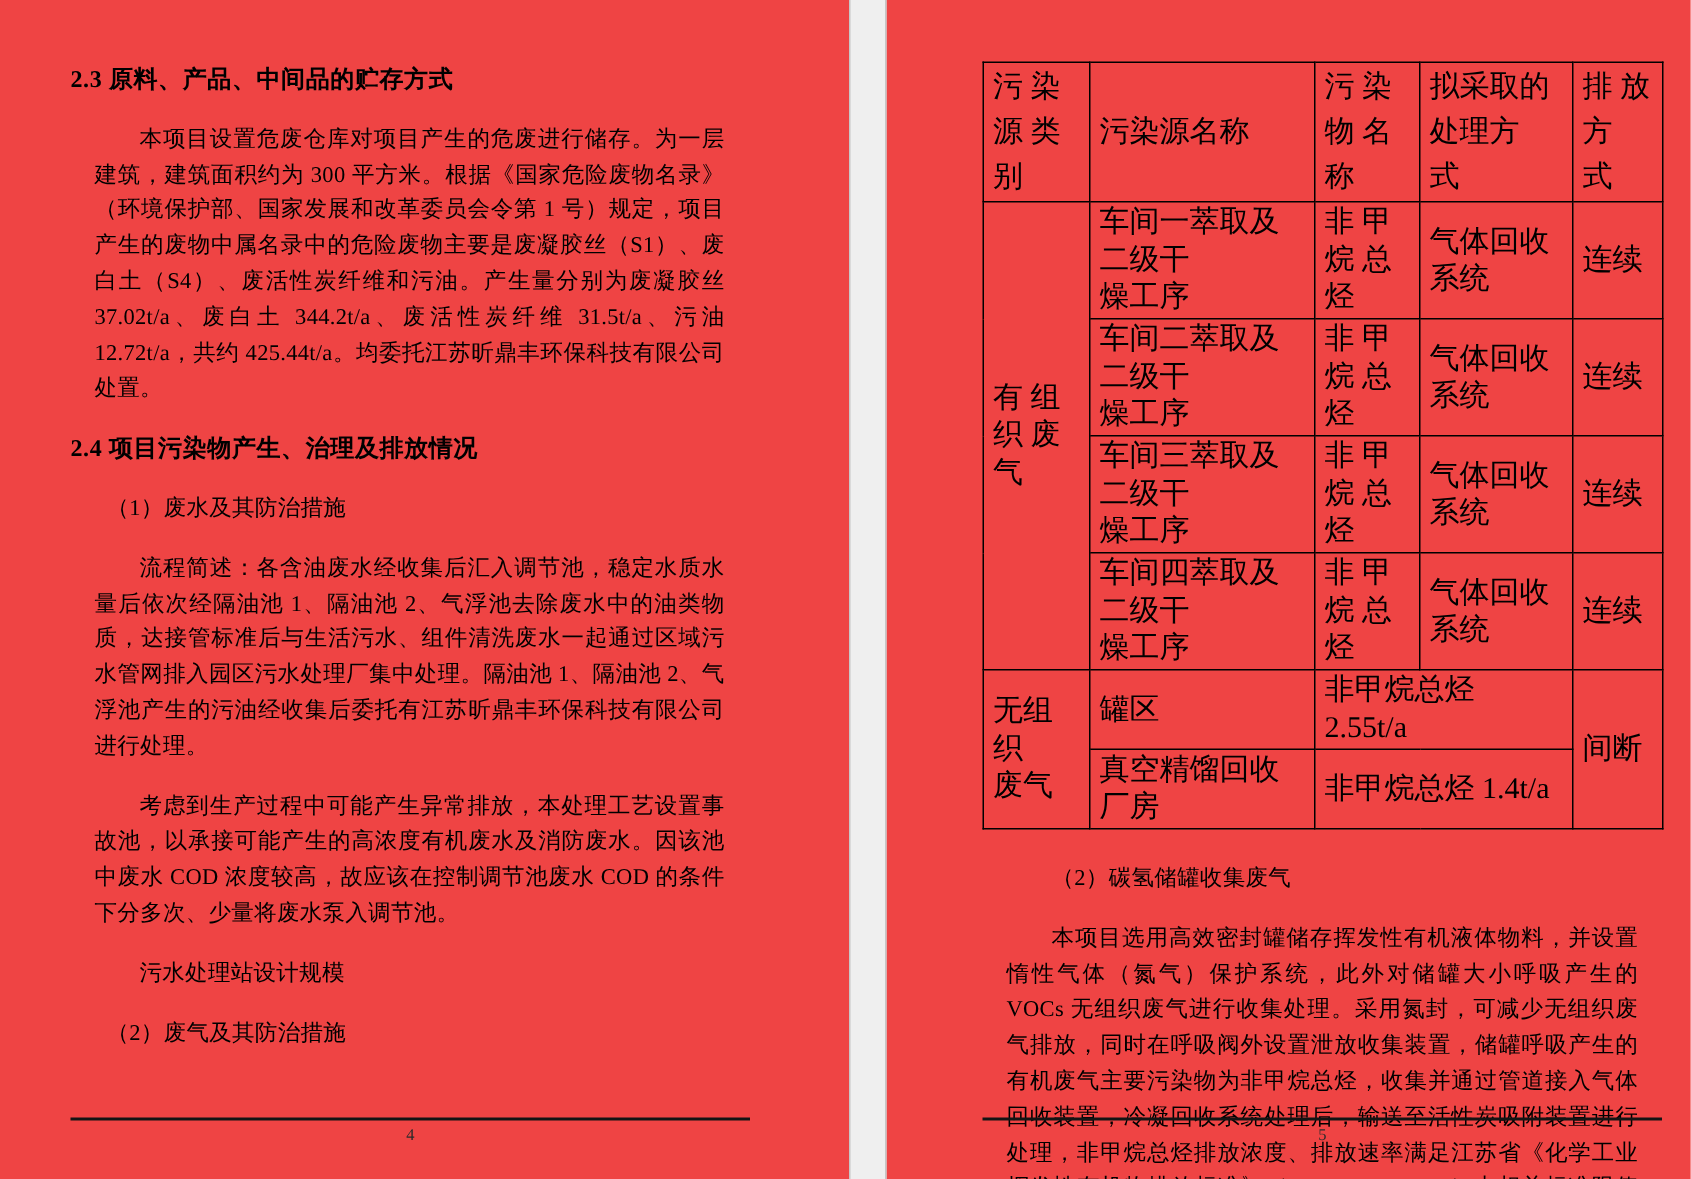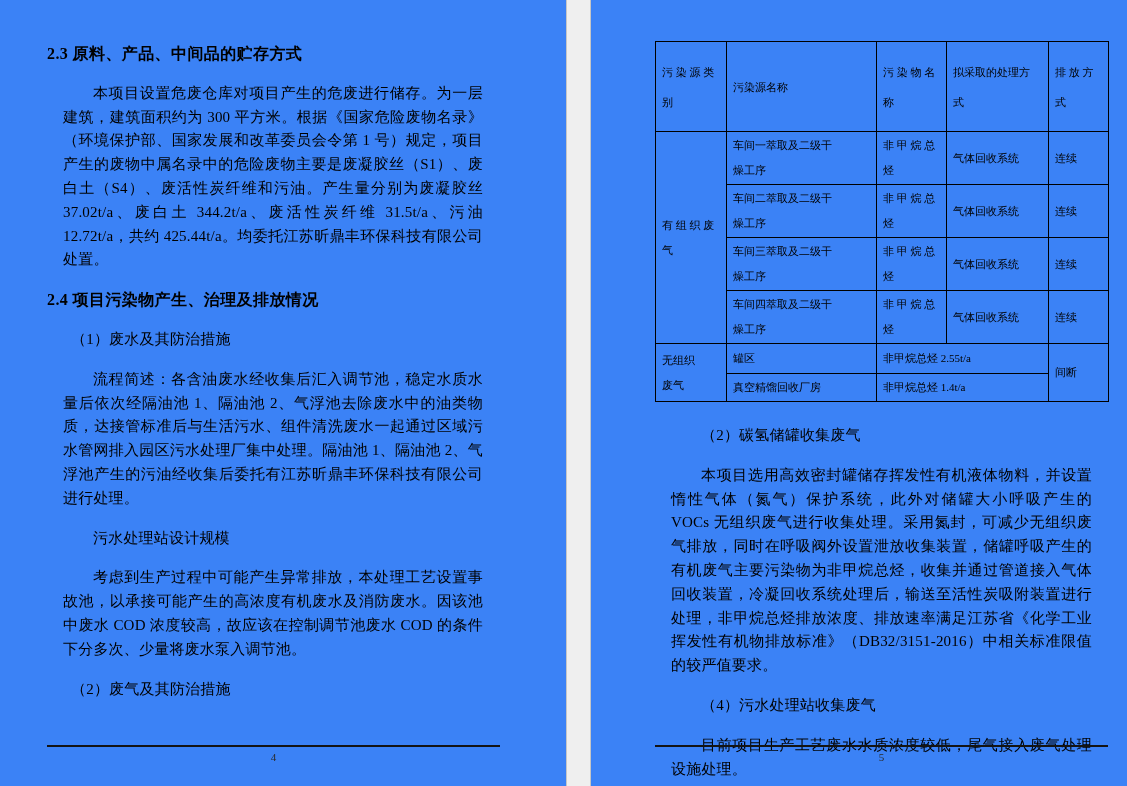--- a/index.html
+++ b/index.html
@@ -1,21 +1,21 @@
 <!DOCTYPE html>
 <html><head>
 <meta charset="utf-8">
 <style>
   html,body { margin:0; padding:0; }
   body {
     width:1127px; height:786px; overflow:hidden;
     background:#ffffff; color:#000;
     font-family:"Liberation Serif","DejaVu Serif",serif;
   }
-  .spread { position:relative; width:1127px; height:786px; background:#3b82f6; }
+  .spread { position:relative; width:1127px; height:786px; background:#ef4444; }
 
   .page-gap {
     position:absolute; left:566px; top:0; width:25px; height:786px;
     background:#efefef; box-sizing:border-box;
     border-left:1px solid #c6c6c6; border-right:1px solid #c6c6c6;
   }
 
   .content-left  { position:absolute; left:47px;  top:42px; width:452px; }
   .content-right { position:absolute; left:655px; top:41px; width:453px; }
 
@@ -25,21 +25,21 @@
   }
   p.body {
     margin:16px; font-size:15px; line-height:23.8px;
     text-align:justify; letter-spacing:0.2px;
   }
   .ti2  { text-indent:30px; }
   .ti05 { text-indent:8px; }
 
   table.pol {
     border-collapse:collapse; table-layout:fixed; width:453px;
-    font-size:11px;
+    font-size:20px;
   }
   table.pol td {
     border:1px solid #000; vertical-align:middle;
     padding:1px 6px; line-height:25px; white-space:pre-line;
     overflow:hidden;
   }
   table.pol tr.hdr td { line-height:30px; }
   .c { text-align:left; }
   .l { text-align:left; }
 
@@ -59,22 +59,22 @@
 <div class="spread">
 
   <div class="page-gap"></div>
 
   <div class="content-left">
     <h2 class="sec-heading">2.3 原料、产品、中间品的贮存方式</h2>
     <p class="body ti2">本项目设置危废仓库对项目产生的危废进行储存。为一层建筑，建筑面积约为 300 平方米。根据《国家危险废物名录》（环境保护部、国家发展和改革委员会令第 1 号）规定，项目产生的废物中属名录中的危险废物主要是废凝胶丝（S1）、废白土（S4）、废活性炭纤维和污油。产生量分别为废凝胶丝 37.02t/a、废白土 344.2t/a、废活性炭纤维 31.5t/a、污油 12.72t/a，共约 425.44t/a。均委托江苏昕鼎丰环保科技有限公司处置。</p>
     <h2 class="sec-heading">2.4 项目污染物产生、治理及排放情况</h2>
     <p class="body ti05">（1）废水及其防治措施</p>
     <p class="body ti2">流程简述：各含油废水经收集后汇入调节池，稳定水质水量后依次经隔油池 1、隔油池 2、气浮池去除废水中的油类物质，达接管标准后与生活污水、组件清洗废水一起通过区域污水管网排入园区污水处理厂集中处理。隔油池 1、隔油池 2、气浮池产生的污油经收集后委托有江苏昕鼎丰环保科技有限公司进行处理。</p>
+    <p class="body ti2">考虑到生产过程中可能产生异常排放，本处理工艺设置事故池，以承接可能产生的高浓度有机废水及消防废水。因该池中废水 COD 浓度较高，故应该在控制调节池废水 COD 的条件下分多次、少量将废水泵入调节池。</p>
     <p class="body ti2">污水处理站设计规模</p>
-    <p class="body ti2">考虑到生产过程中可能产生异常排放，本处理工艺设置事故池，以承接可能产生的高浓度有机废水及消防废水。因该池中废水 COD 浓度较高，故应该在控制调节池废水 COD 的条件下分多次、少量将废水泵入调节池。</p>
     <p class="body ti05">（2）废气及其防治措施</p>
 
   </div>
 
   <div class="footer footer-left">
     <span>4</span>
   </div>
 
   <div class="content-right">
 

